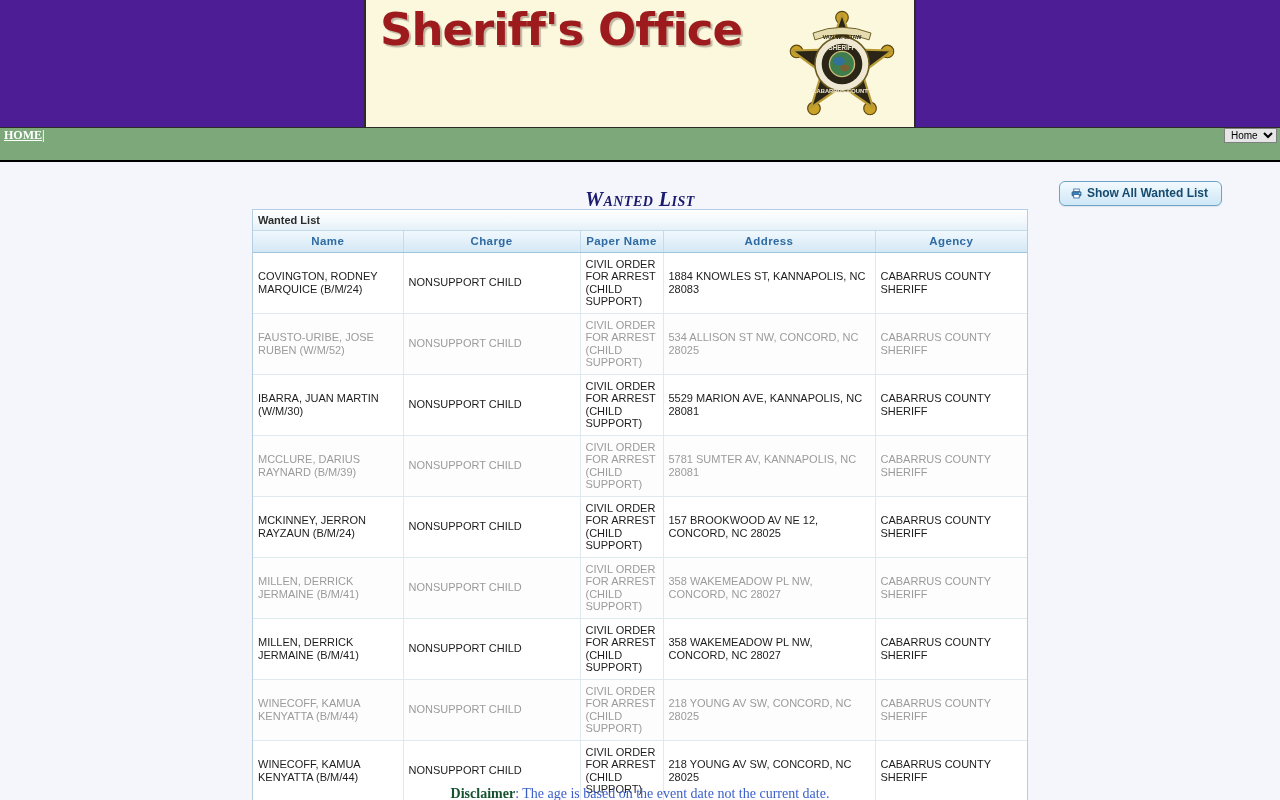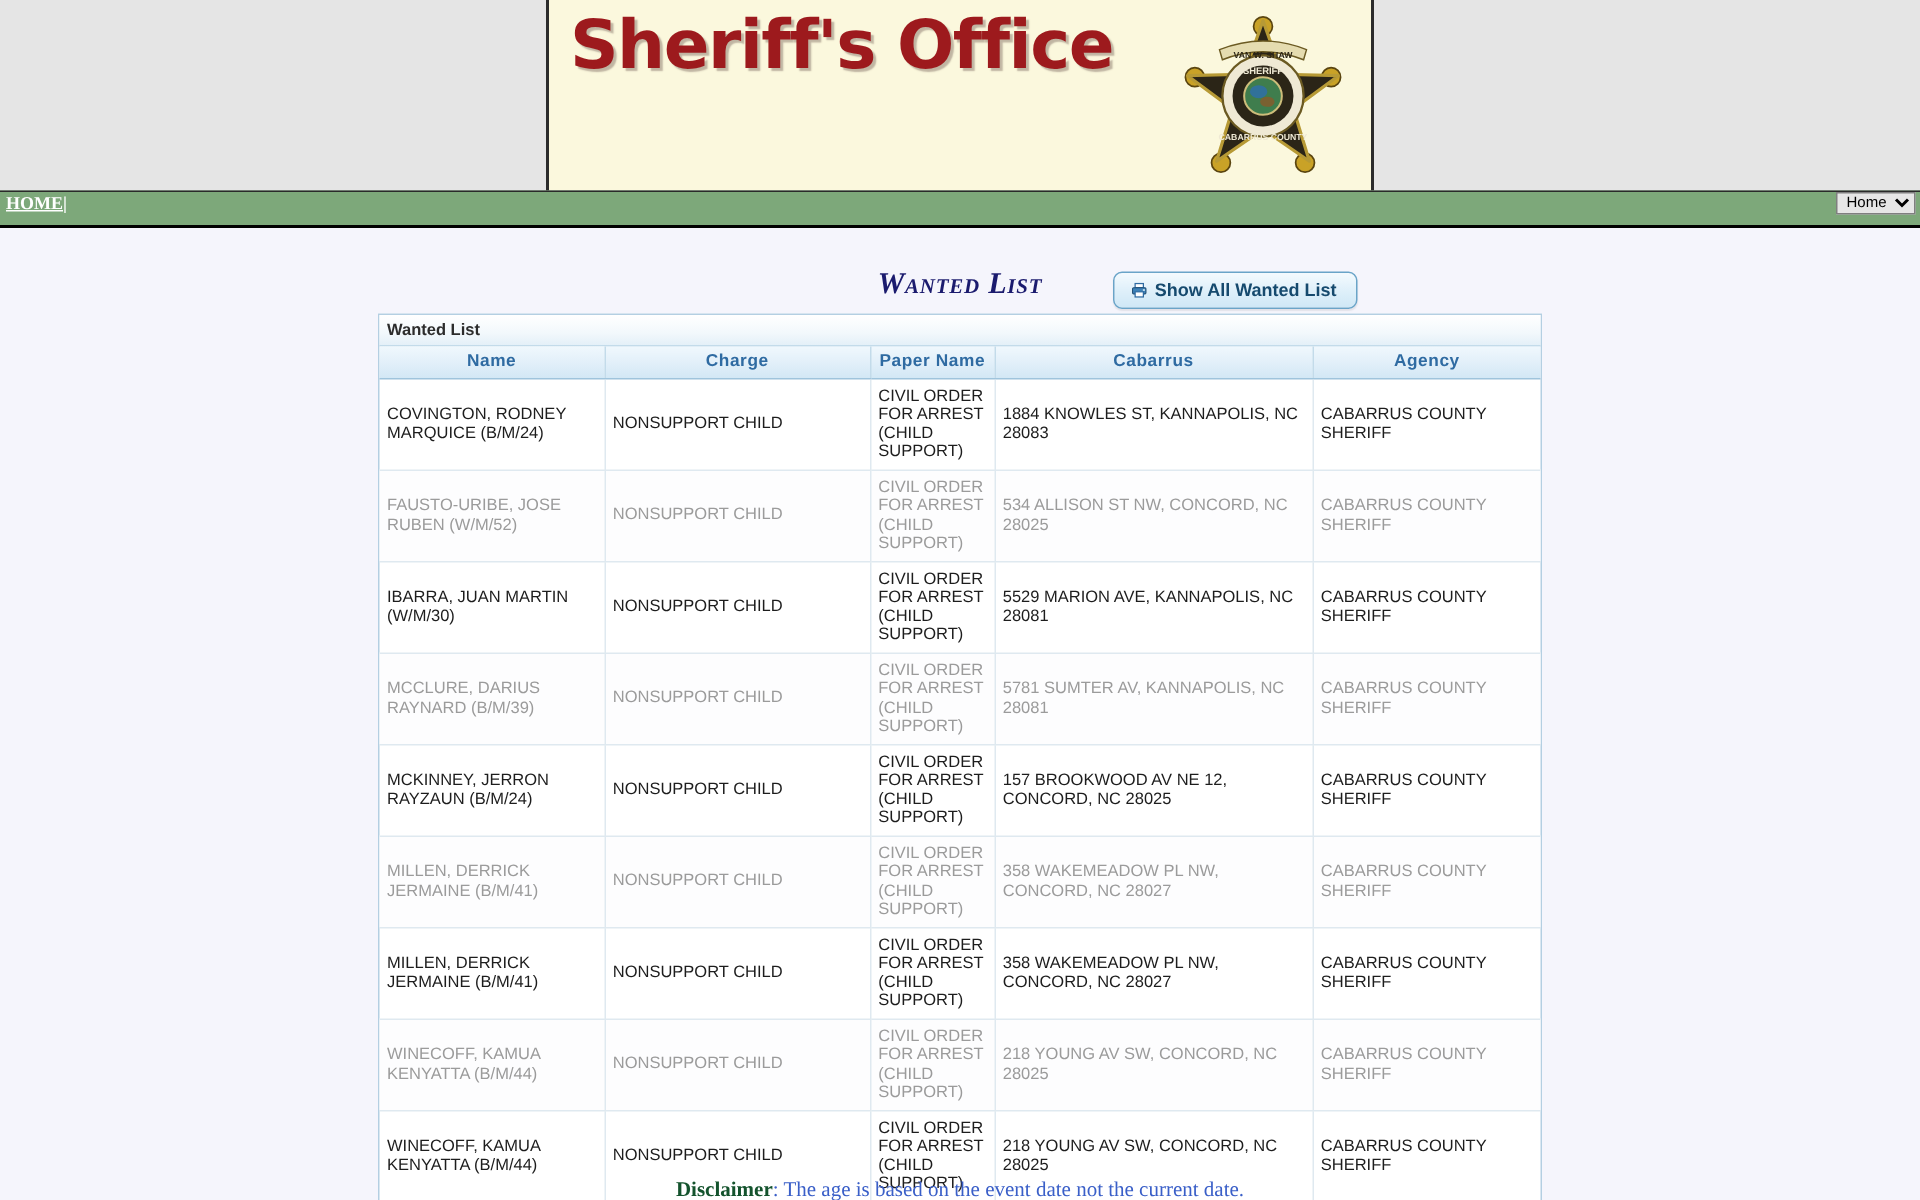--- a/index.html
+++ b/index.html
@@ -7,21 +7,21 @@
     margin: 0; padding: 0;
     width: 1280px; height: 800px;
     background: #f5f5fc;
     font-family: "Liberation Sans", sans-serif;
     overflow: hidden;
   }
 
   
   #banner {
     width: 1280px; height: 127px;
-    background: #e5e5e5;
+    background: #4c1d95;
     position: relative;
   }
   #banner-logo {
     position: absolute;
     left: 364px; top: 0;
     width: 552px; height: 127px;
     background: #fbf8dd;
     border-left: 2px solid #2b2b2b;
     border-right: 2px solid #2b2b2b;
     overflow: hidden;
@@ -54,21 +54,21 @@
     white-space: nowrap;
   }
   #badge {
     position: absolute;
     right: 14px; top: 6px;
     width: 116px; height: 116px;
   }
 
   
   #navbar {
-    width: 1280px; height: 25px;
+    width: 1280px; height: 35px;
     background: #7da87a;
     border-top: 1px solid #2a2a2a;
     border-bottom: 2px solid #000;
     position: relative;
   }
   #nav-left {
     position: absolute;
     left: 4px; top: 0px;
     font-family: "Liberation Serif", serif;
     font-weight: bold;
@@ -102,21 +102,21 @@
     font-variant: small-caps;
     font-size: 20px;
     color: #1b1b6e;
     letter-spacing: .5px;
   }
 
   
   #btn-row {
     position: absolute;
     left: 0; top: 181px;
-    width: 905px;
+    width: 1222px;
     text-align: right;
   }
   #show-all-btn {
     display: inline-block;
     background: linear-gradient(to bottom, #f4fafe 0%, #dff0fa 50%, #cfe7f6 100%);
     border: 1px solid #6aa4c8;
     border-radius: 6px;
     padding: 4px 13px 5px 11px;
     font-size: 12px;
     font-weight: bold;
@@ -260,21 +260,21 @@
         <col class="c-charge">
         <col class="c-paper">
         <col class="c-addr">
         <col class="c-agency">
     </colgroup>
     <thead>
       <tr>
         <th>Name</th>
         <th>Charge</th>
         <th>Paper Name</th>
-        <th>Cabarrus</th>
+        <th>Address</th>
         <th>Agency</th>
       </tr>
     </thead>
     <tbody id="grid-body">
         <tr class="row-dark">
           <td>COVINGTON, RODNEY MARQUICE (B/M/24)</td>
           <td>NONSUPPORT CHILD</td>
           <td>CIVIL ORDER FOR ARREST (CHILD SUPPORT)</td>
           <td>1884 KNOWLES ST, KANNAPOLIS, NC 28083</td>
           <td>CABARRUS COUNTY SHERIFF</td>

